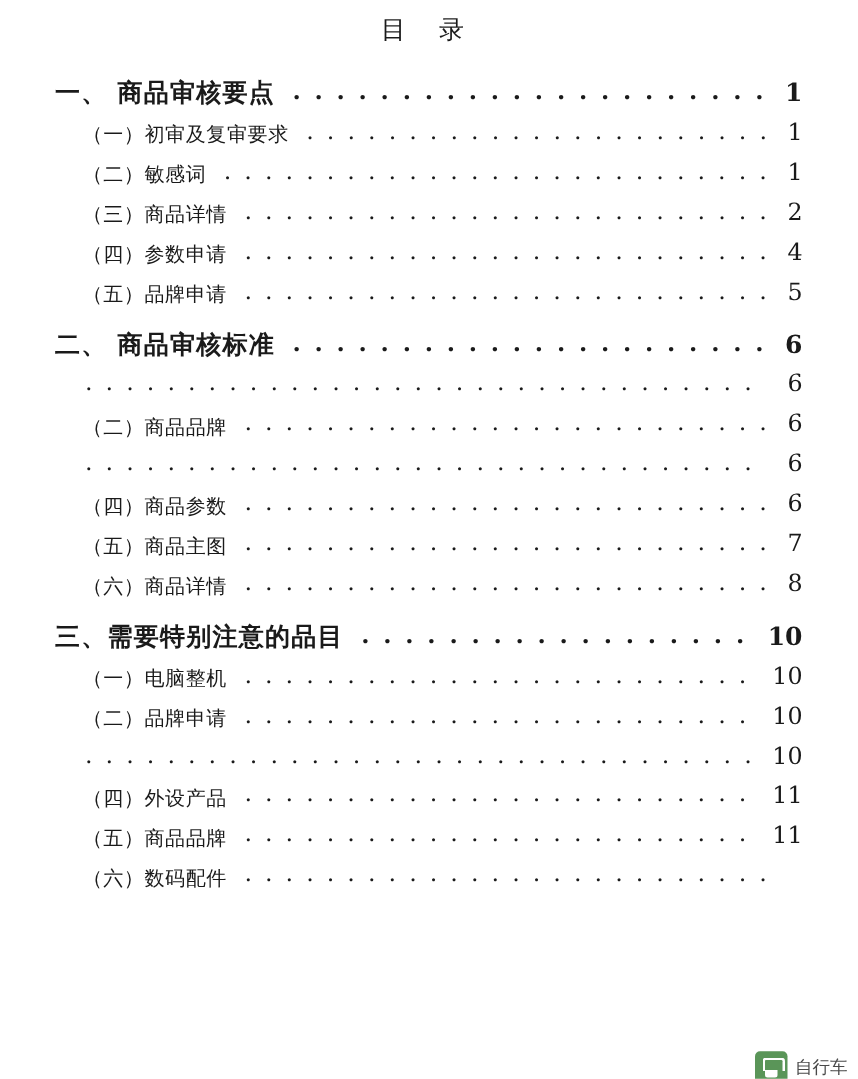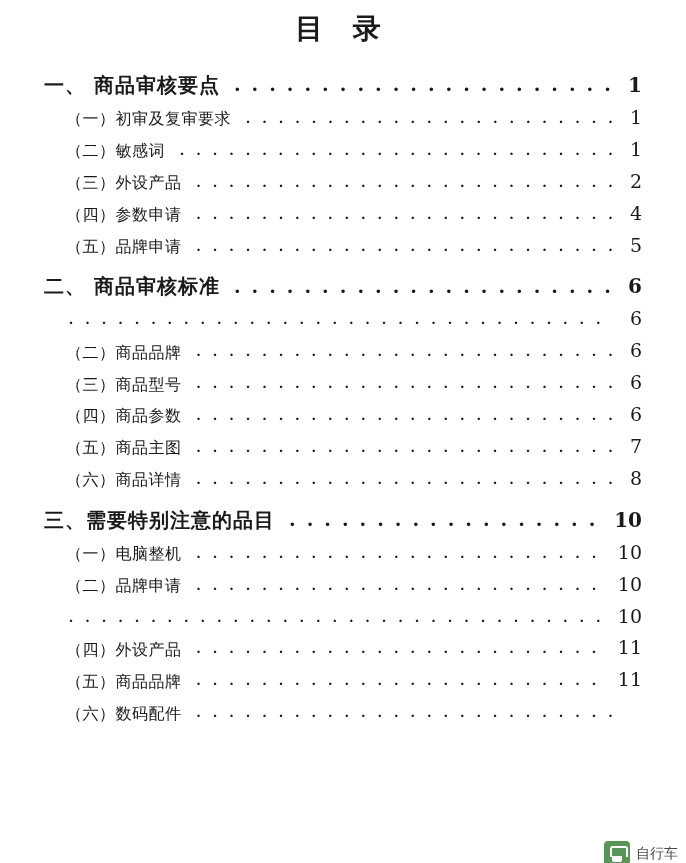--- a/index.html
+++ b/index.html
@@ -17,22 +17,22 @@
   }
   .page {
     width: 686px;
     height: 863px;
     position: relative;
     box-sizing: border-box;
     padding: 0 44px;
   }
   .doc-title {
     text-align: center;
-    font-size: 28px;
-    font-weight: bold;
+    font-size: 20px;
+    font-weight: normal;
     letter-spacing: 10px;
     margin-top: 10px;
     margin-bottom: 26px;
     font-family: "DejaVu Serif", "Liberation Serif", serif;
   }
   .toc {
     margin: 0;
     padding: 0;
     list-style: none;
   }
@@ -158,21 +158,21 @@
         <span class="label">（一）初审及复审要求</span>
         <span class="leader">. . . . . . . . . . . . . . . . . . . . . . . . . . . . . . . . . . . . . . . . . . . . . . . . . . . . . . . . . . . . . . . . . . . . . . . . . . . . . . . . . . .</span>
         <span class="page-num">1</span>
       </div>
       <div class="toc-entry lvl2">
         <span class="label">（二）敏感词</span>
         <span class="leader">. . . . . . . . . . . . . . . . . . . . . . . . . . . . . . . . . . . . . . . . . . . . . . . . . . . . . . . . . . . . . . . . . . . . . . . . . . . . . . . . . . .</span>
         <span class="page-num">1</span>
       </div>
       <div class="toc-entry lvl2">
-        <span class="label">（三）外设产品</span>
+        <span class="label">（三）商品详情</span>
         <span class="leader">. . . . . . . . . . . . . . . . . . . . . . . . . . . . . . . . . . . . . . . . . . . . . . . . . . . . . . . . . . . . . . . . . . . . . . . . . . . . . . . . . . .</span>
         <span class="page-num">2</span>
       </div>
       <div class="toc-entry lvl2">
         <span class="label">（四）参数申请</span>
         <span class="leader">. . . . . . . . . . . . . . . . . . . . . . . . . . . . . . . . . . . . . . . . . . . . . . . . . . . . . . . . . . . . . . . . . . . . . . . . . . . . . . . . . . .</span>
         <span class="page-num">4</span>
       </div>
       <div class="toc-entry lvl2">
         <span class="label">（五）品牌申请</span>
@@ -187,21 +187,20 @@
       <div class="toc-entry lvl2">
         <span class="leader">. . . . . . . . . . . . . . . . . . . . . . . . . . . . . . . . . . . . . . . . . . . . . . . . . . . . . . . . . . . . . . . . . . . . . . . . . . . . . . . . . . .</span>
         <span class="page-num">6</span>
       </div>
       <div class="toc-entry lvl2">
         <span class="label">（二）商品品牌</span>
         <span class="leader">. . . . . . . . . . . . . . . . . . . . . . . . . . . . . . . . . . . . . . . . . . . . . . . . . . . . . . . . . . . . . . . . . . . . . . . . . . . . . . . . . . .</span>
         <span class="page-num">6</span>
       </div>
       <div class="toc-entry lvl2">
-        <span class="label">（三）商品型号</span>
         <span class="leader">. . . . . . . . . . . . . . . . . . . . . . . . . . . . . . . . . . . . . . . . . . . . . . . . . . . . . . . . . . . . . . . . . . . . . . . . . . . . . . . . . . .</span>
         <span class="page-num">6</span>
       </div>
       <div class="toc-entry lvl2">
         <span class="label">（四）商品参数</span>
         <span class="leader">. . . . . . . . . . . . . . . . . . . . . . . . . . . . . . . . . . . . . . . . . . . . . . . . . . . . . . . . . . . . . . . . . . . . . . . . . . . . . . . . . . .</span>
         <span class="page-num">6</span>
       </div>
       <div class="toc-entry lvl2">
         <span class="label">（五）商品主图</span>

